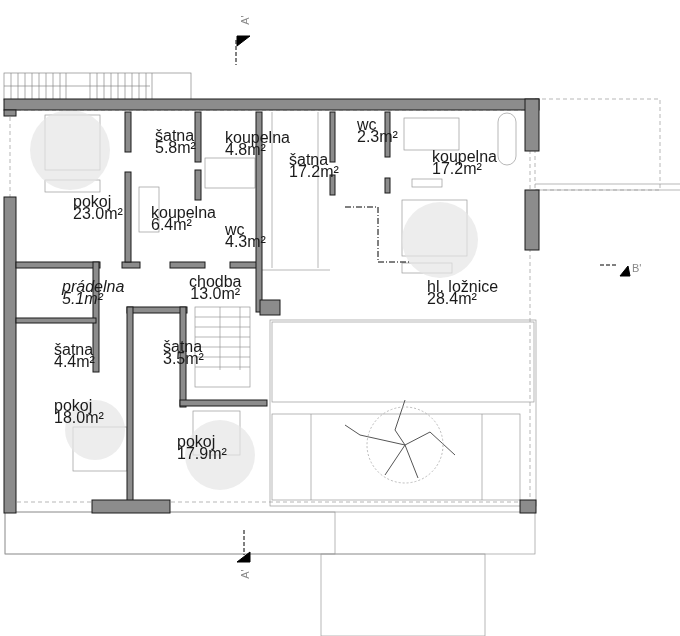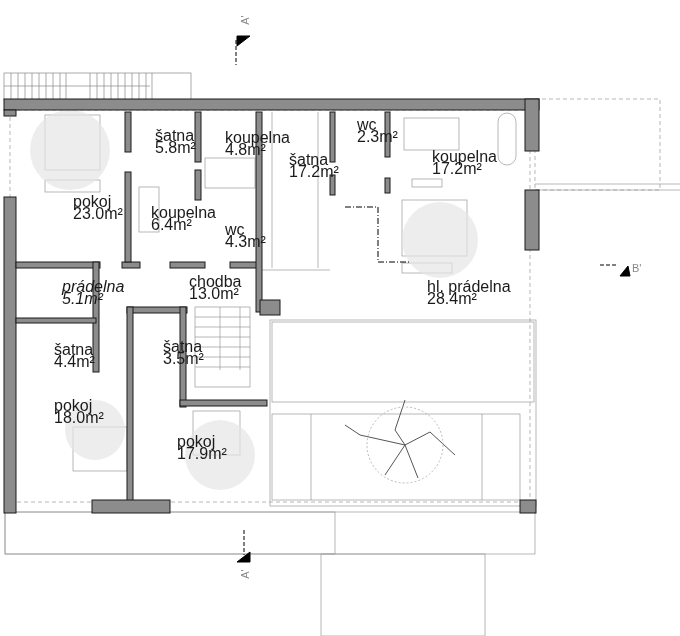--- a/index.html
+++ b/index.html
@@ -150,18 +150,18 @@
 
 <div class="lbl" style="left:73px;top:196px;"><span>pokoj</span><br><span>23.0m²</span></div>
 <div class="lbl" style="left:155px;top:130px;"><span>šatna</span><br><span>5.8m²</span></div>
 <div class="lbl" style="left:225px;top:132px;"><span>koupelna</span><br><span>4.8m²</span></div>
 <div class="lbl" style="left:289px;top:154px;"><span>šatna</span><br><span>17.2m²</span></div>
 <div class="lbl" style="left:357px;top:119px;"><span>wc</span><br><span>2.3m²</span></div>
 <div class="lbl" style="left:432px;top:151px;"><span>koupelna</span><br><span>17.2m²</span></div>
 <div class="lbl" style="left:151px;top:207px;"><span>koupelna</span><br><span>6.4m²</span></div>
 <div class="lbl" style="left:225px;top:224px;"><span>wc</span><br><span>4.3m²</span></div>
 <div class="lbl" style="left:62px;top:281px;font-style:italic;"><span>prádelna</span><br><span>5.1m²</span></div>
-<div class="lbl" style="left:189px;top:276px;"><span>chodba</span><br><span>13.0m²</span></div>
-<div class="lbl" style="left:427px;top:281px;"><span>hl. prádelna</span><br><span>28.4m²</span></div>
+<div class="lbl" style="left:189px;top:276px;text-align:center;"><span>chodba</span><br><span>13.0m²</span></div>
+<div class="lbl" style="left:427px;top:281px;"><span>hl. ložnice</span><br><span>28.4m²</span></div>
 <div class="lbl" style="left:54px;top:344px;"><span>šatna</span><br><span>4.4m²</span></div>
 <div class="lbl" style="left:163px;top:341px;"><span>šatna</span><br><span>3.5m²</span></div>
 <div class="lbl" style="left:54px;top:400px;"><span>pokoj</span><br><span>18.0m²</span></div>
 <div class="lbl" style="left:177px;top:436px;"><span>pokoj</span><br><span>17.9m²</span></div>
 
 </body></html>

